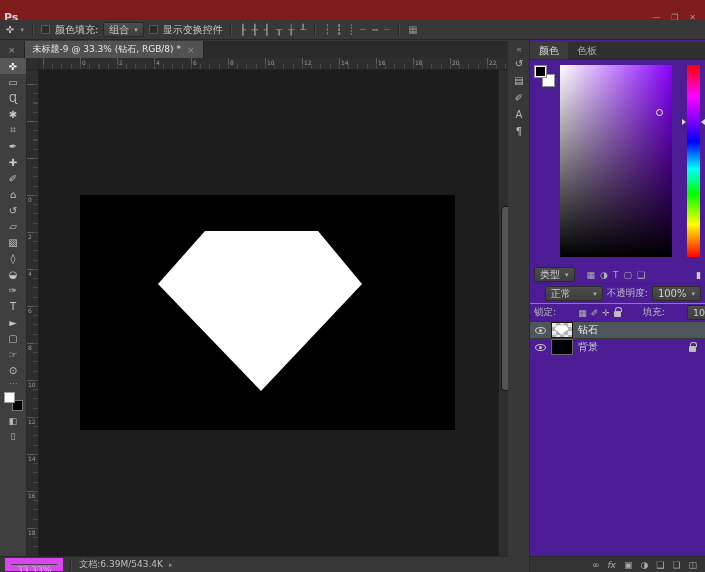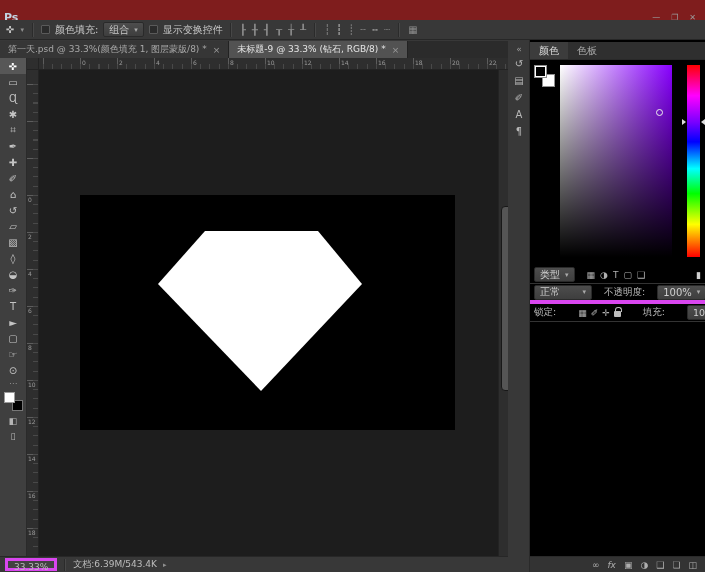--- a/index.html
+++ b/index.html
@@ -52,21 +52,21 @@
   .pasteboard { position:absolute; top:12px; left:12px; right:10px; bottom:0; background:#1d1d1d; }
   .document { position:absolute; left:41px; top:125px; width:375px; height:235px; }
   .scroll-v { position:absolute; top:12px; right:0; width:10px; bottom:0; background:#2e2e2e; border-left:1px solid #232323; }
   .scroll-v .thumb { position:absolute; left:2px; right:2px; top:28%; height:38%; background:#555; border-radius:4px; }
 
   
   .right-dock { position:absolute; top:40px; right:0; width:197px; bottom:0; background:#333; }
   .dock-strip { position:absolute; left:0; top:0; width:22px; bottom:0; background:#383838; border-right:1px solid #2a2a2a; padding-top:2px; }
   .dock-icon { width:22px; height:17px; display:flex; align-items:center; justify-content:center; color:#b8b8b8; font-size:10px; }
   .dock-icon.dock-collapse { color:#999; font-size:9px; height:13px; }
-  .panel-col { position:absolute; left:22px; top:0; right:0; bottom:0; background:#000000; }
+  .panel-col { position:absolute; left:22px; top:0; right:0; bottom:0; background:#4c1d95; }
 
   .panel-tabs { display:flex; height:18px; background:#2f2f2f; border-bottom:1px solid #292929; }
   .panel-tab { padding:0 9px; display:flex; align-items:center; font-size:10px; color:#aeaeae; }
   .panel-tab.active { background:#3c3c3c; color:#dedede; }
 
   
   .color-panel { position:absolute; top:2px; left:0; right:0; height:222px; }
   .color-content { position:relative; height:202px; }
   .cp-swatches { position:absolute; left:4px; top:5px; width:24px; height:32px; }
   .cp-fg { position:absolute; top:0; left:0; width:13px; height:13px; border:1px solid #909090; box-shadow:inset 0 0 0 1px #fff; z-index:2; }
@@ -77,40 +77,40 @@
     background:linear-gradient(to bottom,#ff0000,#ff00ff 16%,#7700ff 30%,#0000ff 40%,#00ffff 54%,#00ff00 67%,#ffff00 83%,#ff0000 100%); }
   .hue-marker-l, .hue-marker-r { position:absolute; top:28%; width:0; height:0; border-top:3px solid transparent; border-bottom:3px solid transparent; }
   .hue-marker-l { left:-5px; border-left:4px solid #ddd; }
   .hue-marker-r { right:-5px; border-right:4px solid #ddd; }
 
   
   .layers-panel { position:absolute; top:226px; left:0; right:0; bottom:0; }
   .filter-row { height:18px; display:flex; align-items:center; gap:12px; padding:0 4px; border-bottom:1px solid #333; }
   .f-icon { color:#b0b0b0; font-size:9px; }
   .f-toggle { margin-left:auto; color:#cfcfcf; font-size:9px; }
-  .blend-row { height:20px; display:flex; align-items:center; gap:12px; padding:0 4px; border-bottom:4px solid #d946ef; }
+  .blend-row { height:20px; display:flex; align-items:center; gap:4px; padding:0 4px; border-bottom:1px solid #d946ef;justify-content:flex-end; }
   .lock-row { height:18px; display:flex; align-items:center; gap:22px; padding:0 4px; border-bottom:1px solid #333; font-size:9.5px; }
   .lbl { font-size:9.5px; color:#bdbdbd; white-space:nowrap; }
   .layer-rows { }
   .layer-row { height:17px; display:flex; align-items:center; gap:5px; padding:0 5px; font-size:10px; color:#cfcfcf; border-bottom:1px solid #383838; }
   .layer-row.selected { background:#4e565c; color:#eee; }
   .eye { width:11px; height:7px; border:1px solid #c9c9c9; border-radius:50%; position:relative; flex:none; }
   .eye::after { content:""; position:absolute; top:1px; left:3px; width:3px; height:3px; border-radius:50%; background:#c9c9c9; }
   .thumb { width:22px; height:16px; border:1px solid #181818; flex:none; position:relative; }
   .thumb-checker { background-color:#e9e9e9; background-image:linear-gradient(45deg,#b3b3b3 25%,transparent 25%,transparent 75%,#b3b3b3 75%),linear-gradient(45deg,#b3b3b3 25%,transparent 25%,transparent 75%,#b3b3b3 75%); background-size:8px 8px; background-position:0 0,4px 4px; }
   .thumb svg { position:absolute; inset:0; }
   .lock-icon { width:7px; height:6px; background:#bdbdbd; border-radius:1px; position:relative; margin-top:3px; flex:none; }
   .lock-icon::before { content:""; position:absolute; top:-4px; left:1px; width:5px; height:4px; border:1px solid #bdbdbd; border-bottom:none; border-radius:3px 3px 0 0; }
   .layers-bottom { position:absolute; bottom:0; left:0; right:0; height:16px; background:#333; border-top:1px solid #2a2a2a; display:flex; align-items:center; justify-content:flex-end; gap:8px; padding:0 8px; }
   .lb-icon { color:#aeaeae; font-size:9px; }
   .lb-icon.fx { font-style:italic; font-size:9px; }
 
   
   .status-bar { position:absolute; left:0; bottom:0; width:508px; height:16px; background:#383838; border-top:1px solid #272727; display:flex; align-items:center; font-size:9px; color:#bdbdbd; }
-  .zoom-field { margin-left:5px; padding:0 6px; height:13px; line-height:13px; background:#424242; border:3px solid #d946ef; }
+  .zoom-field { margin-left:5px; padding:0 6px; height:13px; line-height:13px; background:#424242; border:6px solid #d946ef; }
   .status-div { width:0; height:12px; border-left:1px solid #2b2b2b; border-right:1px solid #474747; margin:0 7px; }
   .expand { color:#8f8f8f; font-size:7px; margin-left:6px; }
 </style>
 </head>
 <body>
 
 <div class="app">
 
   <div class="menu-bar">
     <span class="ps-logo">Ps</span>
@@ -150,21 +150,20 @@
         <span class="opt-icon">┄</span>
         <span class="opt-icon">┅</span>
         <span class="opt-icon">┈</span>
       </div>
     <span class="opt-sep"></span>
     <span class="opt-icon">▦</span>
   </div>
 
   <div id="tab-bar" class="tab-bar">
       <div class="doc-tab">
-        <span class="tab-label">第一天.psd @ 33.3%(颜色填充 1, 图层蒙版/8) *</span>
         <span class="tab-close">×</span>
       </div>
       <div class="doc-tab active">
         <span class="tab-label">未标题-9 @ 33.3% (钻石, RGB/8) *</span>
         <span class="tab-close">×</span>
       </div>
     </div>
 
   <div id="tool-bar" class="tool-bar">
       <div class="tool active">✜</div>
@@ -312,20 +311,37 @@
               <span class="f-icon">✛</span>
               <div class="lock-icon"></div>
             </span>
           <span class="lbl" style="margin-left:auto;">填充:</span>
           <span class="sel">
             <span>100%</span>
             <span class="arr">▾</span>
           </span>
         </div>
 
+        <div id="layer-rows" class="layer-rows">
+            <div class="layer-row selected">
+              <span class="eye"></span>
+              <div class="thumb thumb-checker">
+                <svg width="20" height="14" viewBox="0 0 20 14">
+                  <polygon points="5,2 14,2 17,6 9.5,12 2,6" fill="#fff" stroke="#888" stroke-width="0.5"></polygon>
+                </svg>
+              </div>
+              <span class="layer-name">钻石</span>
+            </div>
+            <div class="layer-row">
+              <span class="eye"></span>
+              <div class="thumb" style="background: rgb(0, 0, 0); border-color: rgb(102, 102, 102);"></div>
+              <span class="layer-name">背景</span>
+              <div class="lock-icon" style="margin-left: auto; margin-right: 4px;"></div>
+            </div>
+          </div>
 
         <div id="layers-bottom" class="layers-bottom">
             <span class="lb-icon">∞</span>
             <span class="lb-icon fx">fx</span>
             <span class="lb-icon">▣</span>
             <span class="lb-icon">◑</span>
             <span class="lb-icon">❑</span>
             <span class="lb-icon">❏</span>
             <span class="lb-icon">◫</span>
           </div>

